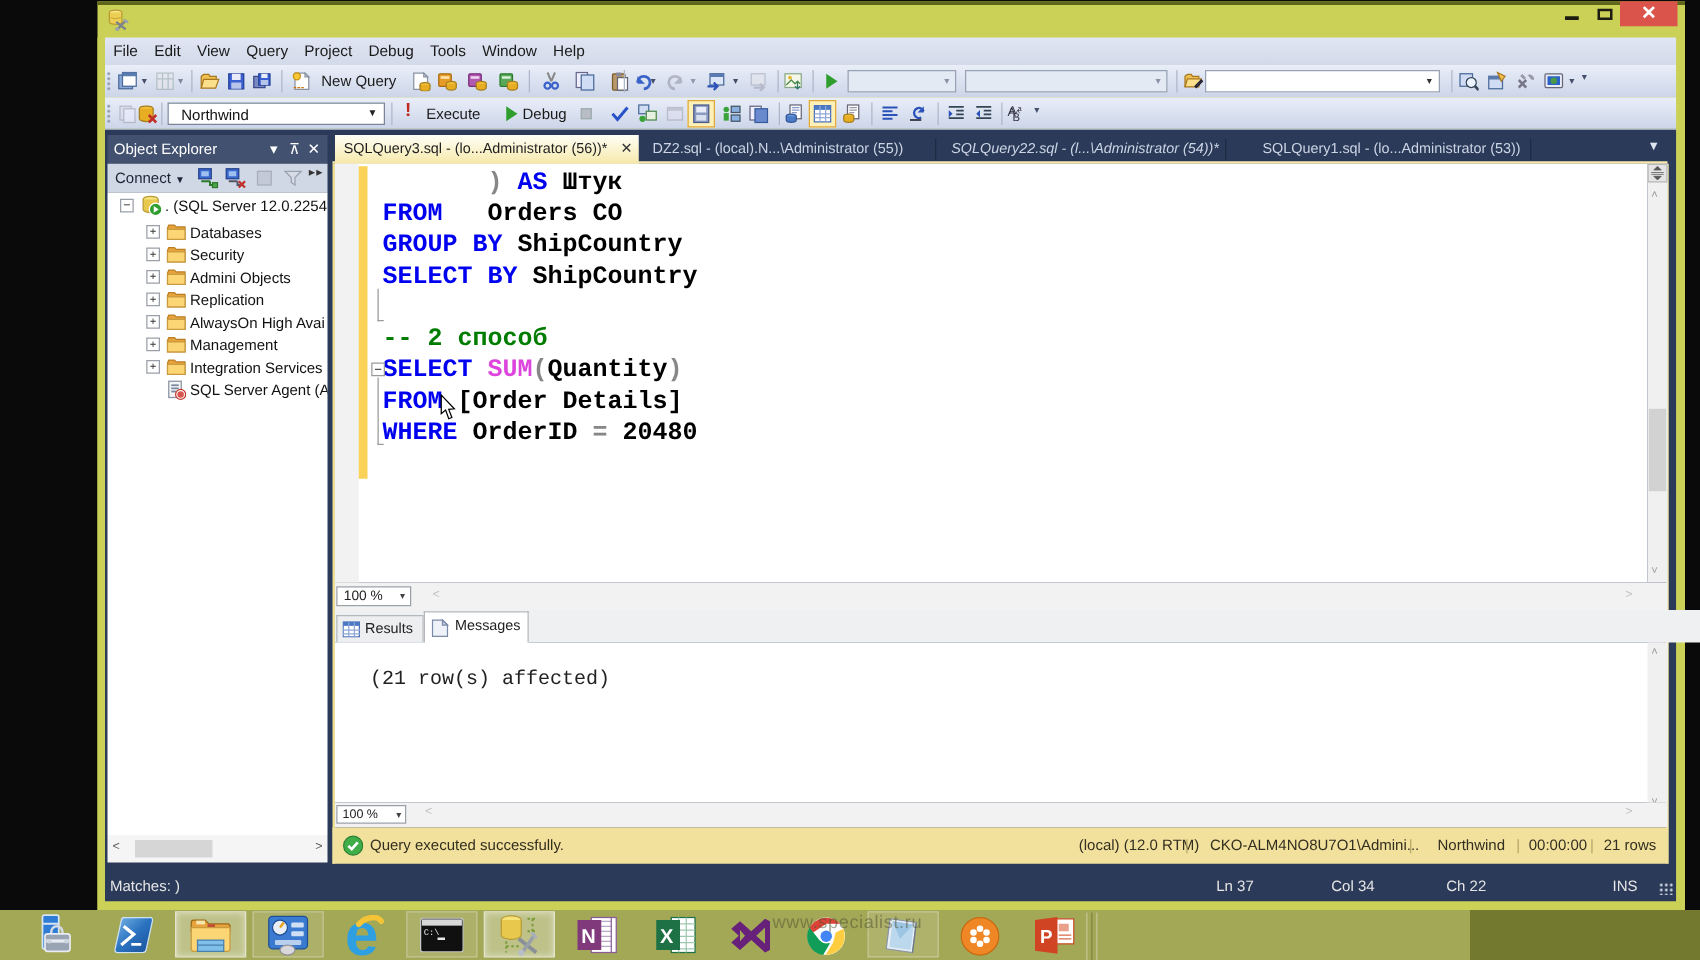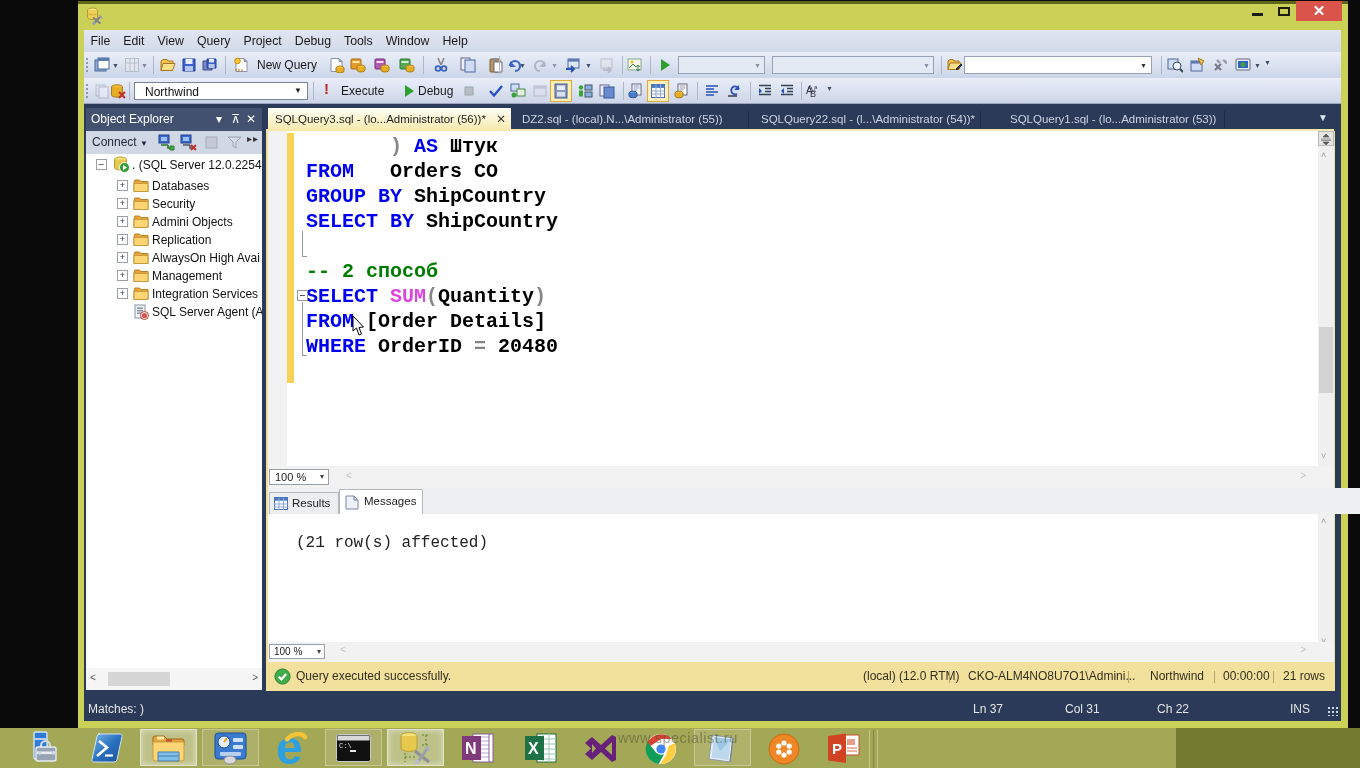--- a/index.html
+++ b/index.html
@@ -416,21 +416,21 @@
   <div class="abs" style="left:86px; top:668px; width:176px; height:22px; background:#f5f5f5;">
     <span style="position:absolute; left:4px; top:4px; color:#555; font-size:10px;">&lt;</span>
     <span style="position:absolute; right:4px; top:4px; color:#555; font-size:10px;">&gt;</span>
     <div style="position:absolute; left:22px; top:4px; width:62px; height:14px; background:#d6d6d6;"></div>
   </div>
 
   <div class="abs" id="tabstrip" style="left:266px; top:108px; width:1068px; height:23px;">
     <div style="position:absolute; left:0; top:0; width:1068px; height:23px;"></div>
     <div style="position:absolute; left:2px; top:0; width:243px; height:23px; background:linear-gradient(#fffef6,#f6e9ab); color:#1e1e1e; font-size:11.5px; line-height:23px; padding-left:7px; white-space:nowrap; overflow:hidden;">SQLQuery3.sql - (lo...Administrator (56))*<span style="position:absolute; right:5px; top:0; color:#333;">✕</span></div>
     <div style="position:absolute; left:250px; top:0; width:232px; height:23px; color:#ccd4e4; font-size:11.5px; line-height:23px; padding-left:6px;">DZ2.sql - (local).N...\Administrator (55))</div>
-    <div style="position:absolute; left:489px; top:0; width:225px; height:23px; color:#ccd4e4; font-size:11.5px; line-height:23px; padding-left:6px;">SQLQuery22.sql - (l...\Administrator (54))*</div>
+    <div style="position:absolute; left:489px; top:0; width:225px; height:23px; color:#ccd4e4; font-size:11.5px; line-height:23px; padding-left:6px;font-style:italic;">SQLQuery22.sql - (l...\Administrator (54))*</div>
     <div style="position:absolute; left:738px; top:0; width:220px; height:23px; color:#ccd4e4; font-size:11.5px; line-height:23px; padding-left:6px;">SQLQuery1.sql - (lo...Administrator (53))</div>
     <div style="position:absolute; left:1052px; top:4px; color:#dfe5f0; font-size:10px;">▼</div>
     <div style="position:absolute; left:482px; top:3px; width:1px; height:17px; background:#1e2b44;"></div>
     <div style="position:absolute; left:714px; top:3px; width:1px; height:17px; background:#1e2b44;"></div>
     <div style="position:absolute; left:958px; top:3px; width:1px; height:17px; background:#1e2b44;"></div>
   </div>
   <div class="abs" style="left:266px; top:129px; width:1068px; height:2px; background:#f6e9ab;"></div>
 
   <div class="abs" style="left:266px; top:131px; width:2px; height:560px; background:#ecdf96;"></div>
   <div class="abs" style="left:1333px; top:131px; width:2px; height:560px; background:#ecdf96;"></div>
@@ -529,21 +529,21 @@
     <span style="position:absolute; left:884px;">Northwind</span>
     <span style="position:absolute; left:947px; color:#b5a669;">|</span>
     <span style="position:absolute; left:957px;">00:00:00</span>
     <span style="position:absolute; left:1006px; color:#b5a669;">|</span>
     <span style="position:absolute; left:1017px;">21 rows</span>
   </div>
 
   <div class="abs" style="left:84px; top:700px; width:1257px; height:19px; color:#e5e5e5; font-size:12px; line-height:19px;">
     <span style="padding-left:4px;">Matches: )</span>
     <span style="position:absolute; left:889px;">Ln 37</span>
-    <span style="position:absolute; left:981px;">Col 31</span>
+    <span style="position:absolute; left:981px;">Col 34</span>
     <span style="position:absolute; left:1073px;">Ch 22</span>
     <span style="position:absolute; left:1206px;">INS</span>
     <div style="position:absolute; left:1243px; top:6px; width:12px; height:10px;
       background-image:radial-gradient(circle, #cfd6e4 1px, transparent 1.2px); background-size:4px 4px;"></div>
   </div>
 
   <div class="abs" id="taskbar" style="left:0; top:728px; width:1360px; height:40px; background:#a3a857;">
 
     <div style="position:absolute; left:140px; top:1px; width:57px; height:37px; background:rgba(255,255,255,0.30); border:1px solid rgba(255,255,255,0.55); box-shadow:inset 0 0 6px rgba(255,255,255,0.5);"></div>
     <div style="position:absolute; left:202px; top:1px; width:57px; height:37px; background:rgba(255,255,255,0.10); border:1px solid rgba(255,255,255,0.30);"></div>

